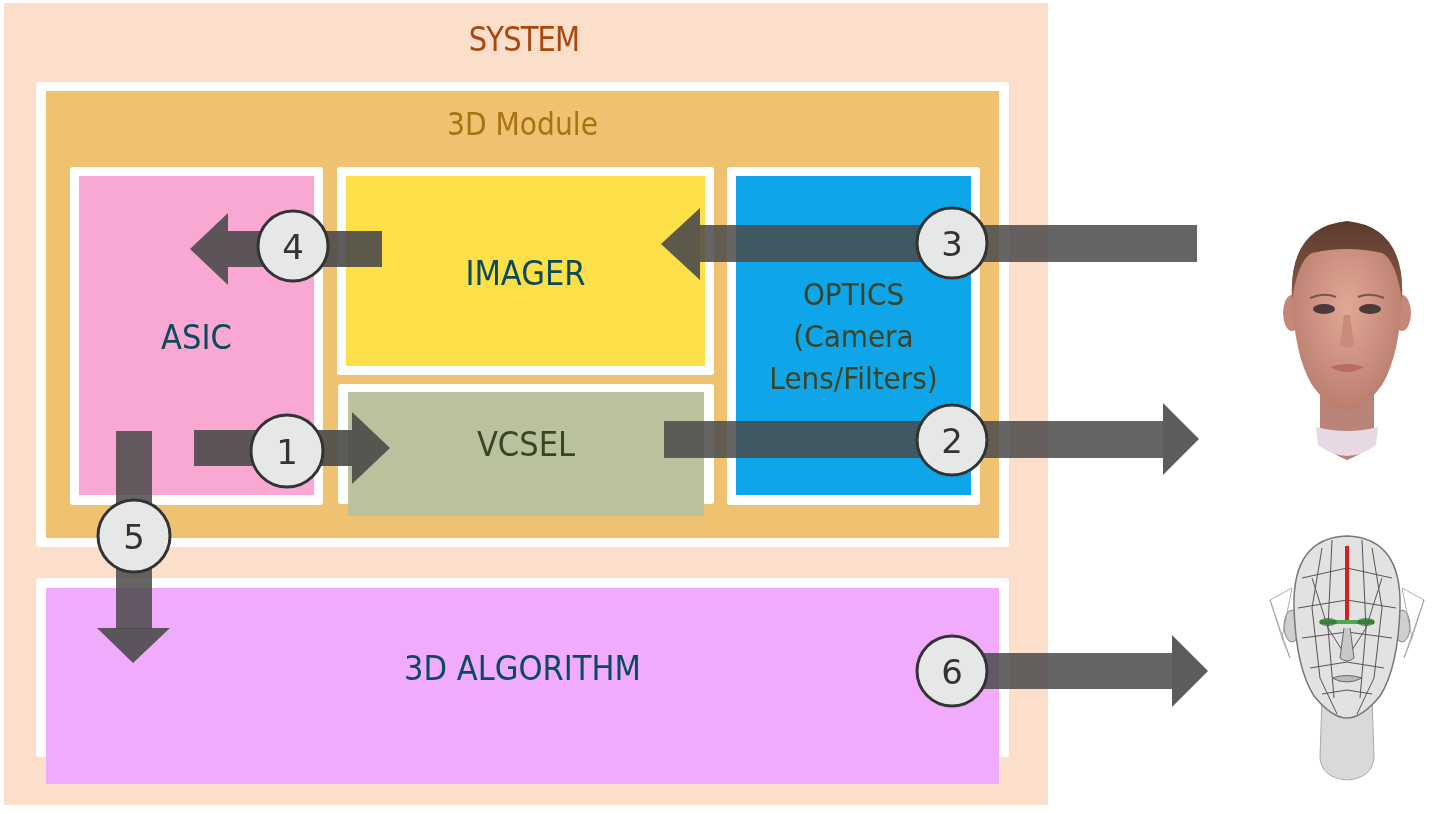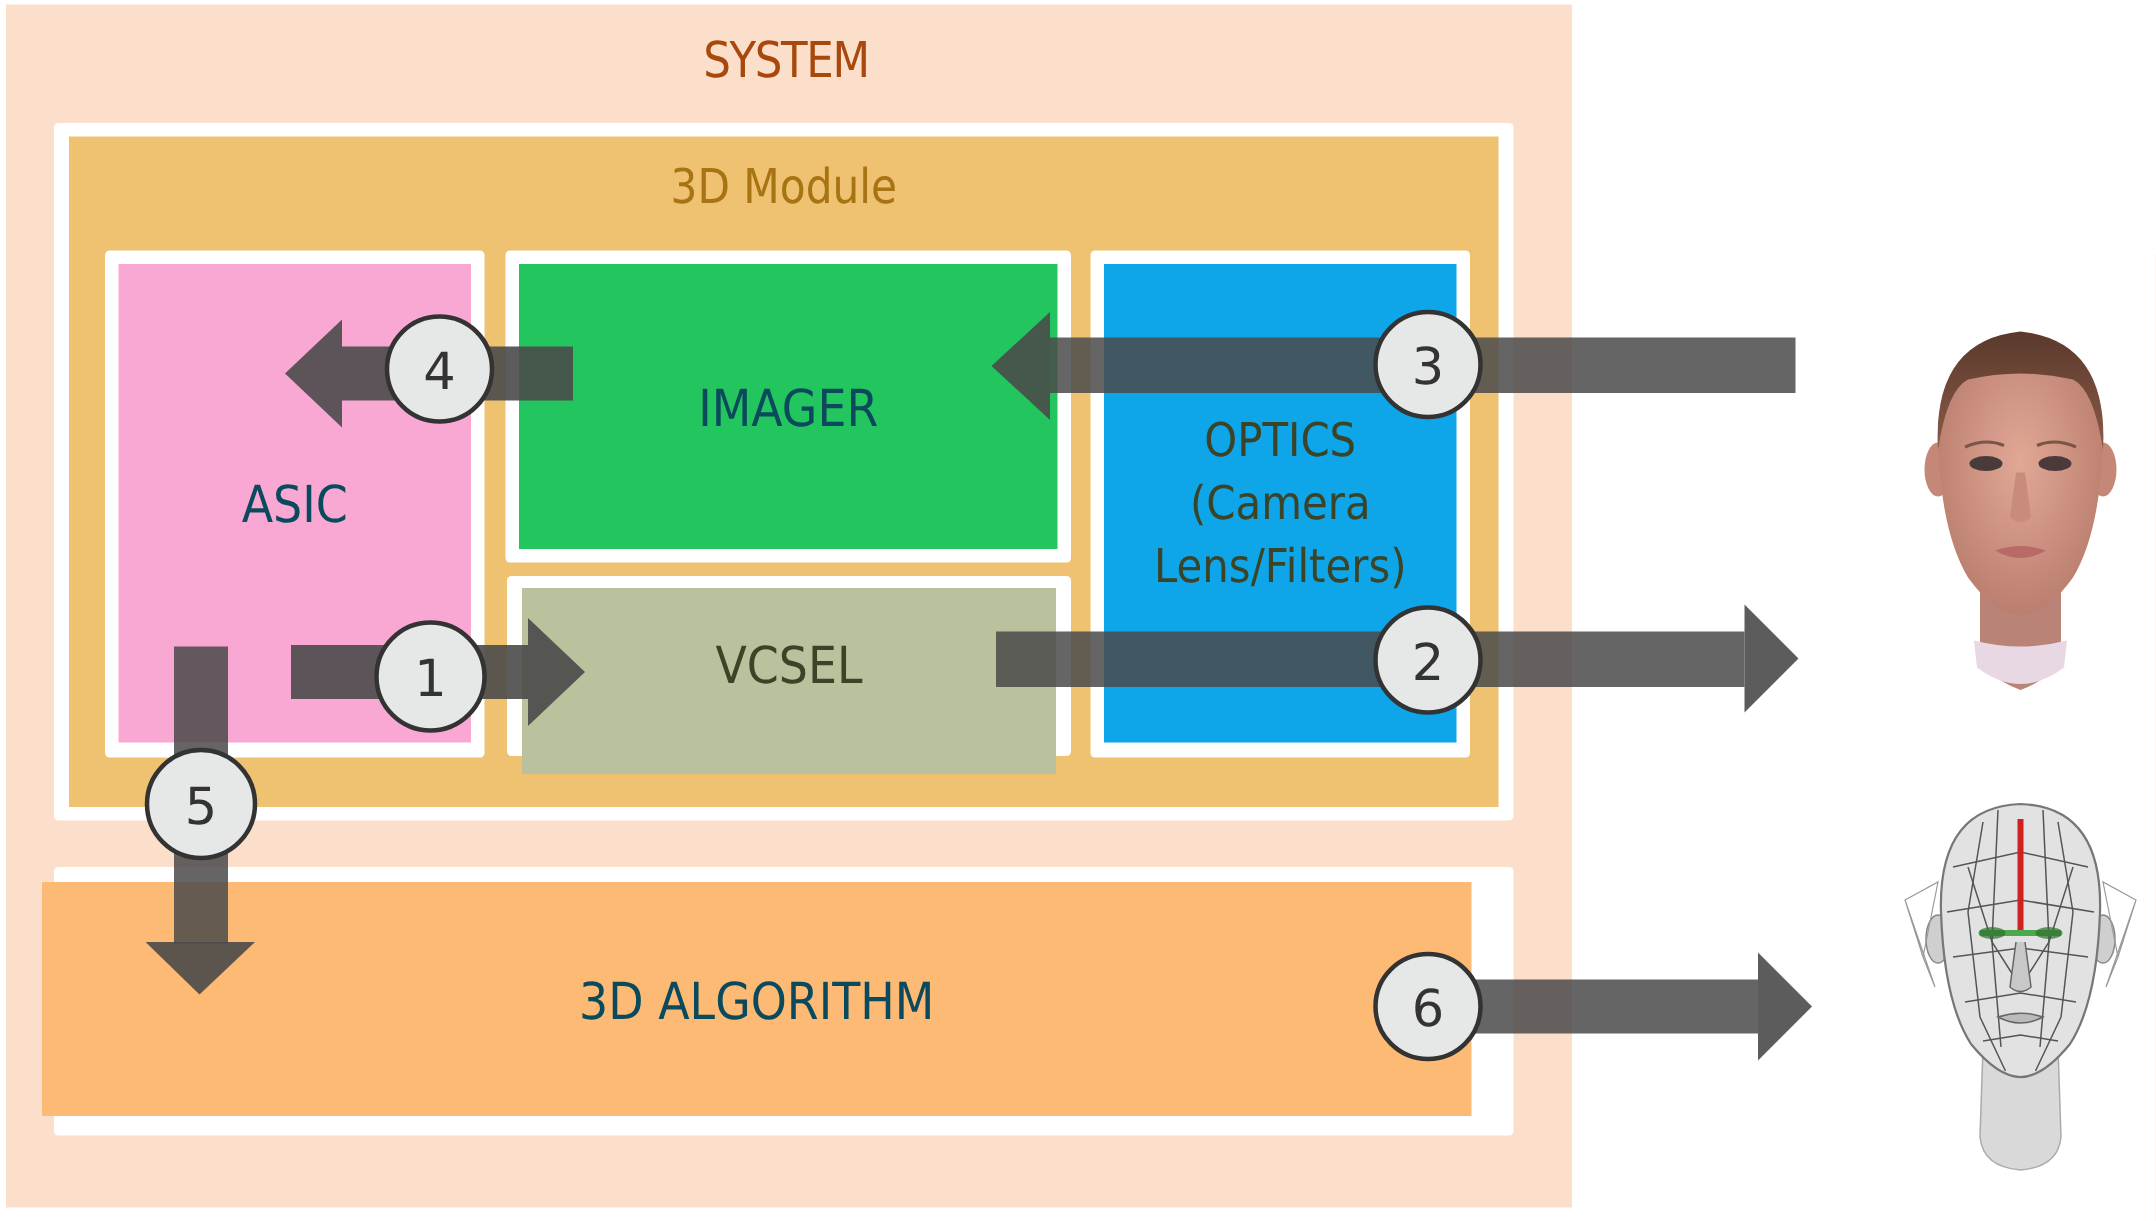--- a/index.html
+++ b/index.html
@@ -10,27 +10,27 @@
     .sys-title { left: 0; top: 20px; width: 1048px; text-align: center; color: #a8480c;
                  font-size: 33px; letter-spacing: -1px; transform: scaleX(0.88); }
     .frame { background: #ffffff; border-radius: 3px; }
     .module-frame { left: 36px; top: 82px; width: 973px; height: 465px; }
     .module { left: 46px; top: 91px; width: 953px; height: 447px; background: #eec270; }
     .module-title { left: 46px; top: 105px; width: 953px; text-align: center; color: #a87312;
                     font-size: 32px; transform: scaleX(0.88); }
     .asic-frame { left: 70px; top: 167px; width: 253px; height: 338px; }
     .asic { left: 79px; top: 176px; width: 235px; height: 319px; background: #f9a8d4; }
     .imager-frame { left: 337px; top: 167px; width: 377px; height: 208px; }
-    .imager { left: 346px; top: 176px; width: 359px; height: 190px; background: #22c55e; }
+    .imager { left: 346px; top: 176px; width: 359px; height: 190px; background: #fde047; }
     .vcsel-frame { left: 338px; top: 384px; width: 376px; height: 120px; }
     .vcsel { left: 348px; top: 392px; width: 356px; height: 124px; background: #b9c29c; }
     .optics-frame { left: 727px; top: 167px; width: 253px; height: 338px; }
     .optics { left: 736px; top: 176px; width: 235px; height: 319px; background: #0ea5e9; }
     .algo-frame { left: 36px; top: 578px; width: 973px; height: 179px; }
-    .algo { left: 28px; top: 588px; width: 953px; height: 156px; background: #fdba74; }
+    .algo { left: 46px; top: 588px; width: 953px; height: 196px; background: #f0abfc; }
     .lbl { text-align: center; font-size: 34px; transform: scaleX(0.9); }
     .lbl-teal { color: #0b4a5c; }
     .lbl-olive { color: #3c4428; }
     svg.overlay { position: absolute; left: 0; top: 0; }
     .face { left: 1272px; top: 205px; width: 150px; height: 260px; }
     .face2 { left: 1262px; top: 528px; width: 170px; height: 255px; }
   </style>
 </head>
 <body>
 

